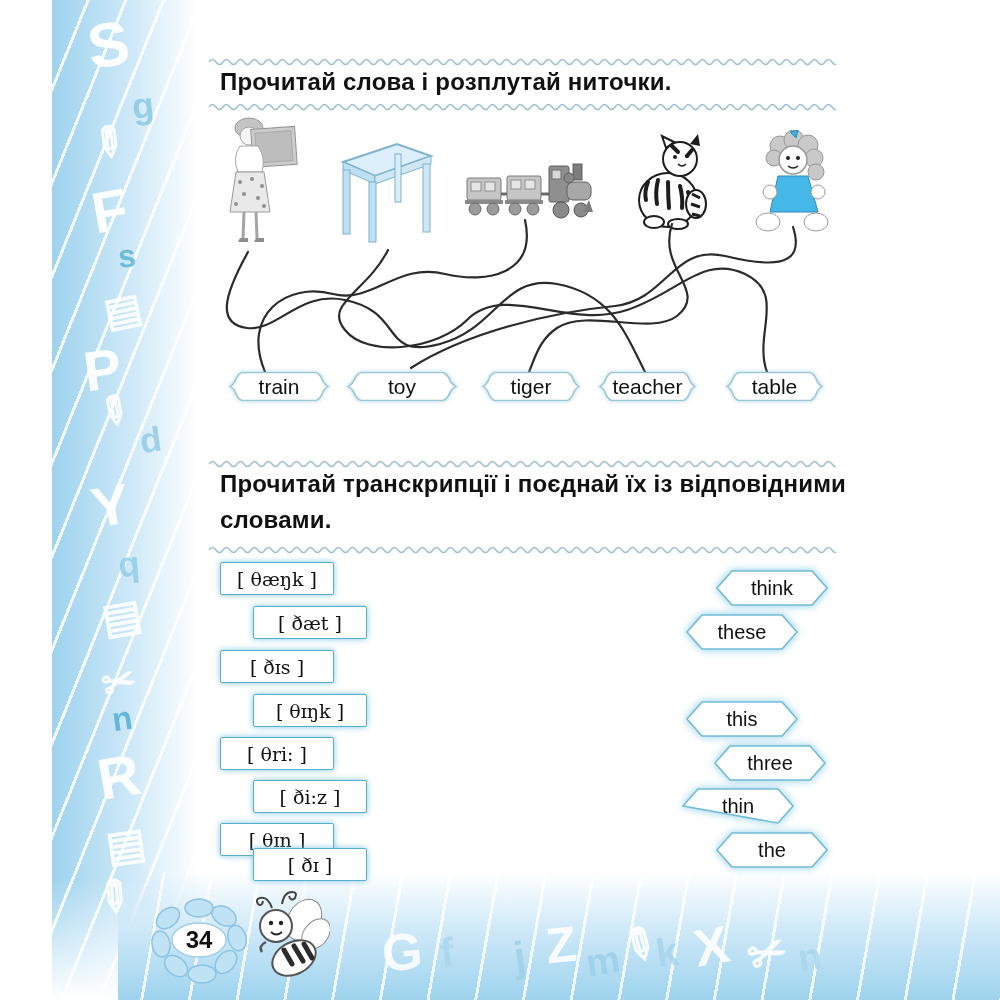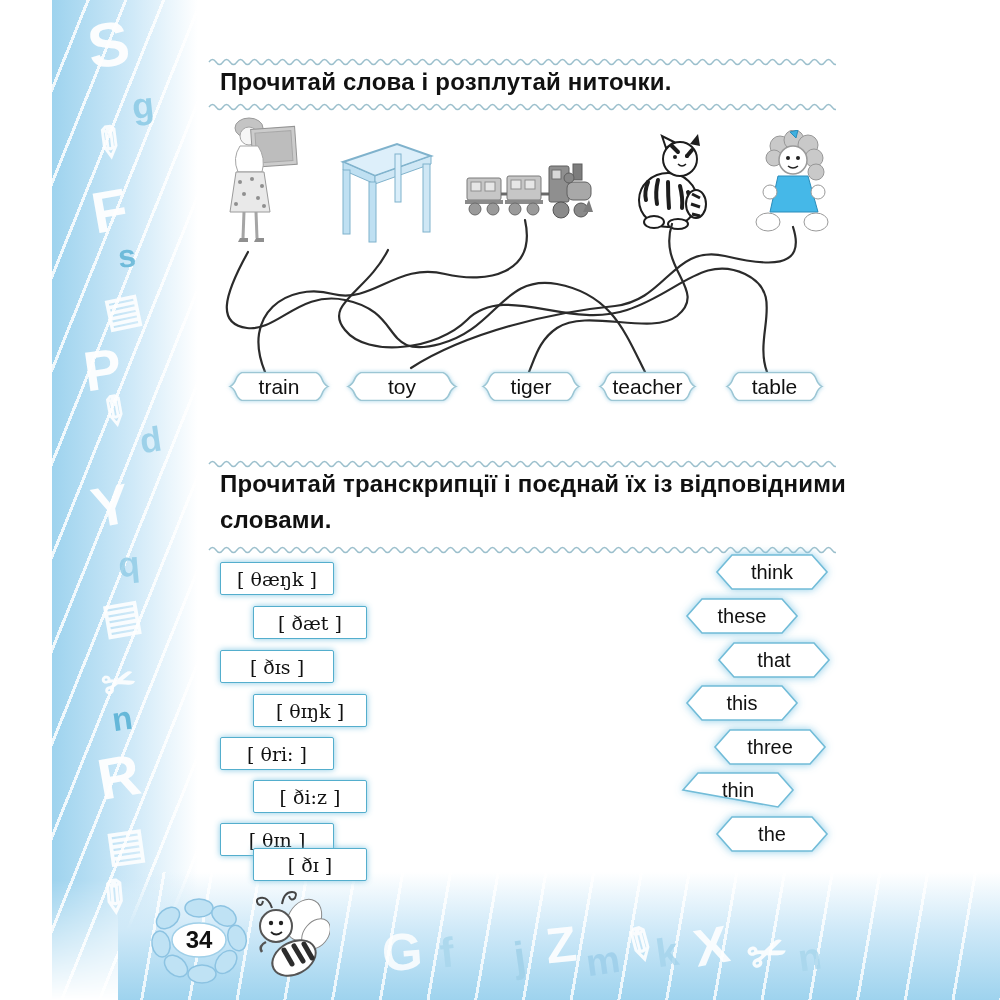--- a/index.html
+++ b/index.html
@@ -41,21 +41,21 @@
   .ribbon .txt{position:absolute;inset:0;display:flex;align-items:center;justify-content:center;
     font-size:21px;color:#111;}
 
   
   .pill{position:absolute;width:112px;height:31px;border:1.6px solid #54aecd;border-radius:2px;
     background:#fff;box-shadow:0 0 6px rgba(120,195,225,.9);
     display:flex;align-items:center;justify-content:center;
     font-family:"DejaVu Serif",serif;font-size:19px;color:#111;}
 
   
-  .hex{position:absolute;width:112px;height:36px;}
+  .hex{position:absolute;width:112px;height:36px;margin-top:16px;}
   .hex svg{position:absolute;inset:0;width:100%;height:100%;overflow:visible;
     filter:drop-shadow(0 0 4px rgba(130,200,230,.9));}
   .hex svg polygon{fill:#ffffff;stroke:#72bcd8;stroke-width:1.6;}
   .hex .txt{position:absolute;inset:0;display:flex;align-items:center;justify-content:center;
     font-size:20px;color:#111;}
 
   
   .flower{position:absolute;left:150px;top:898px;width:98px;height:88px;}
   .flower .num{position:absolute;inset:0;display:flex;align-items:center;justify-content:center;
     font-size:24px;font-weight:bold;color:#111;padding-bottom:4px;}
@@ -275,26 +275,20 @@
         <polygon points="16,1 96,1 111,18 96,35 16,35 1,18"></polygon>
       </svg>
     <span class="txt">think</span>
   </div>
   <div class="hex" style="left:686px;top:598px">
     <svg viewBox="0 0 112 36" preserveAspectRatio="none">
         <polygon points="16,1 96,1 111,18 96,35 16,35 1,18"></polygon>
       </svg>
     <span class="txt">these</span>
   </div>
-  <div class="hex" style="left:718px;top:642px">
-    <svg viewBox="0 0 112 36" preserveAspectRatio="none">
-        <polygon points="16,1 96,1 111,18 96,35 16,35 1,18"></polygon>
-      </svg>
-    <span class="txt">that</span>
-  </div>
   <div class="hex" style="left:686px;top:685px">
     <svg viewBox="0 0 112 36" preserveAspectRatio="none">
         <polygon points="16,1 96,1 111,18 96,35 16,35 1,18"></polygon>
       </svg>
     <span class="txt">this</span>
   </div>
   <div class="hex" style="left:714px;top:729px">
     <svg viewBox="0 0 112 36" preserveAspectRatio="none">
         <polygon points="16,1 96,1 111,18 96,35 16,35 1,18"></polygon>
       </svg>

